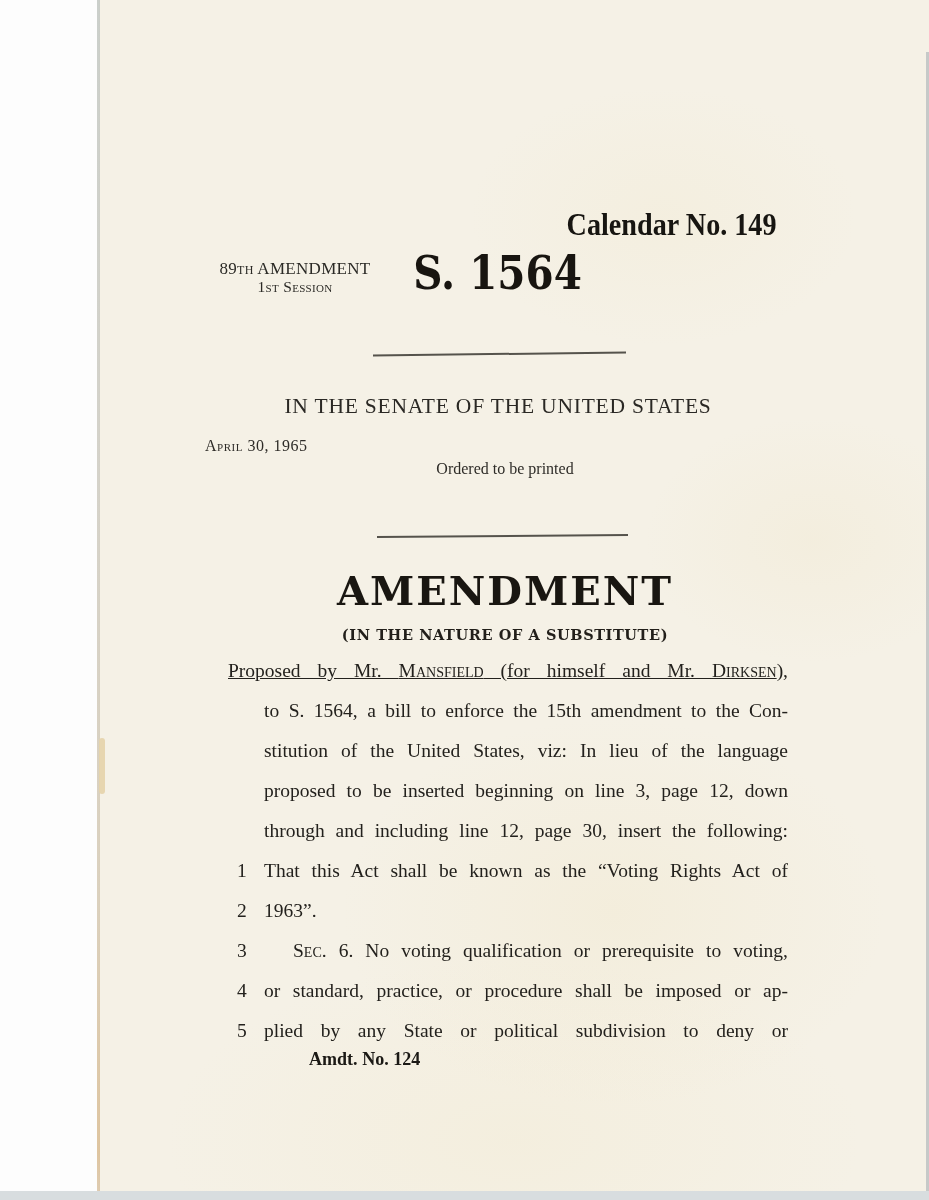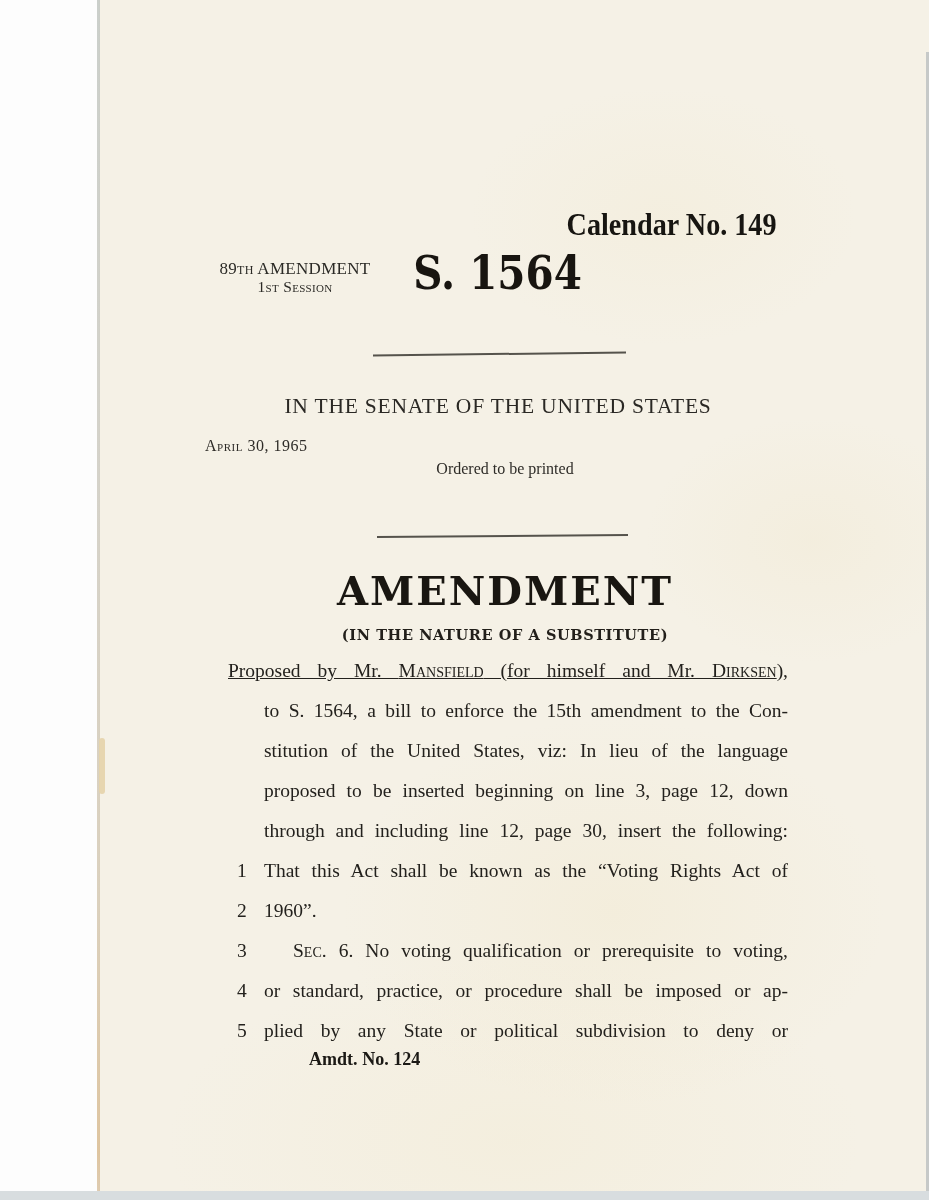--- a/index.html
+++ b/index.html
@@ -140,21 +140,21 @@
   <div class="t-row r3 cont just">proposed to be inserted beginning on line 3, page 12, down</div>
   <div class="t-row r4 cont just">through and including line 12, page 30, insert the following:</div>
 
   <div class="t-row r5">
     <span class="line-num">1</span>
     <div class="b-text just">That this Act shall be known as the “Voting Rights Act of</div>
   </div>
 
   <div class="t-row r6">
     <span class="line-num">2</span>
-    <div class="b-text">1960”.</div>
+    <div class="b-text">1963”.</div>
   </div>
 
   <div class="t-row r7">
     <span class="line-num">3</span>
     <div class="b-text just sec-indent"><span class="sc">Sec.</span><span> 6. No voting qualification or prerequisite to voting,</span></div>
   </div>
 
   <div class="t-row r8">
     <span class="line-num">4</span>
     <div class="b-text just">or standard, practice, or procedure shall be imposed or ap-</div>

